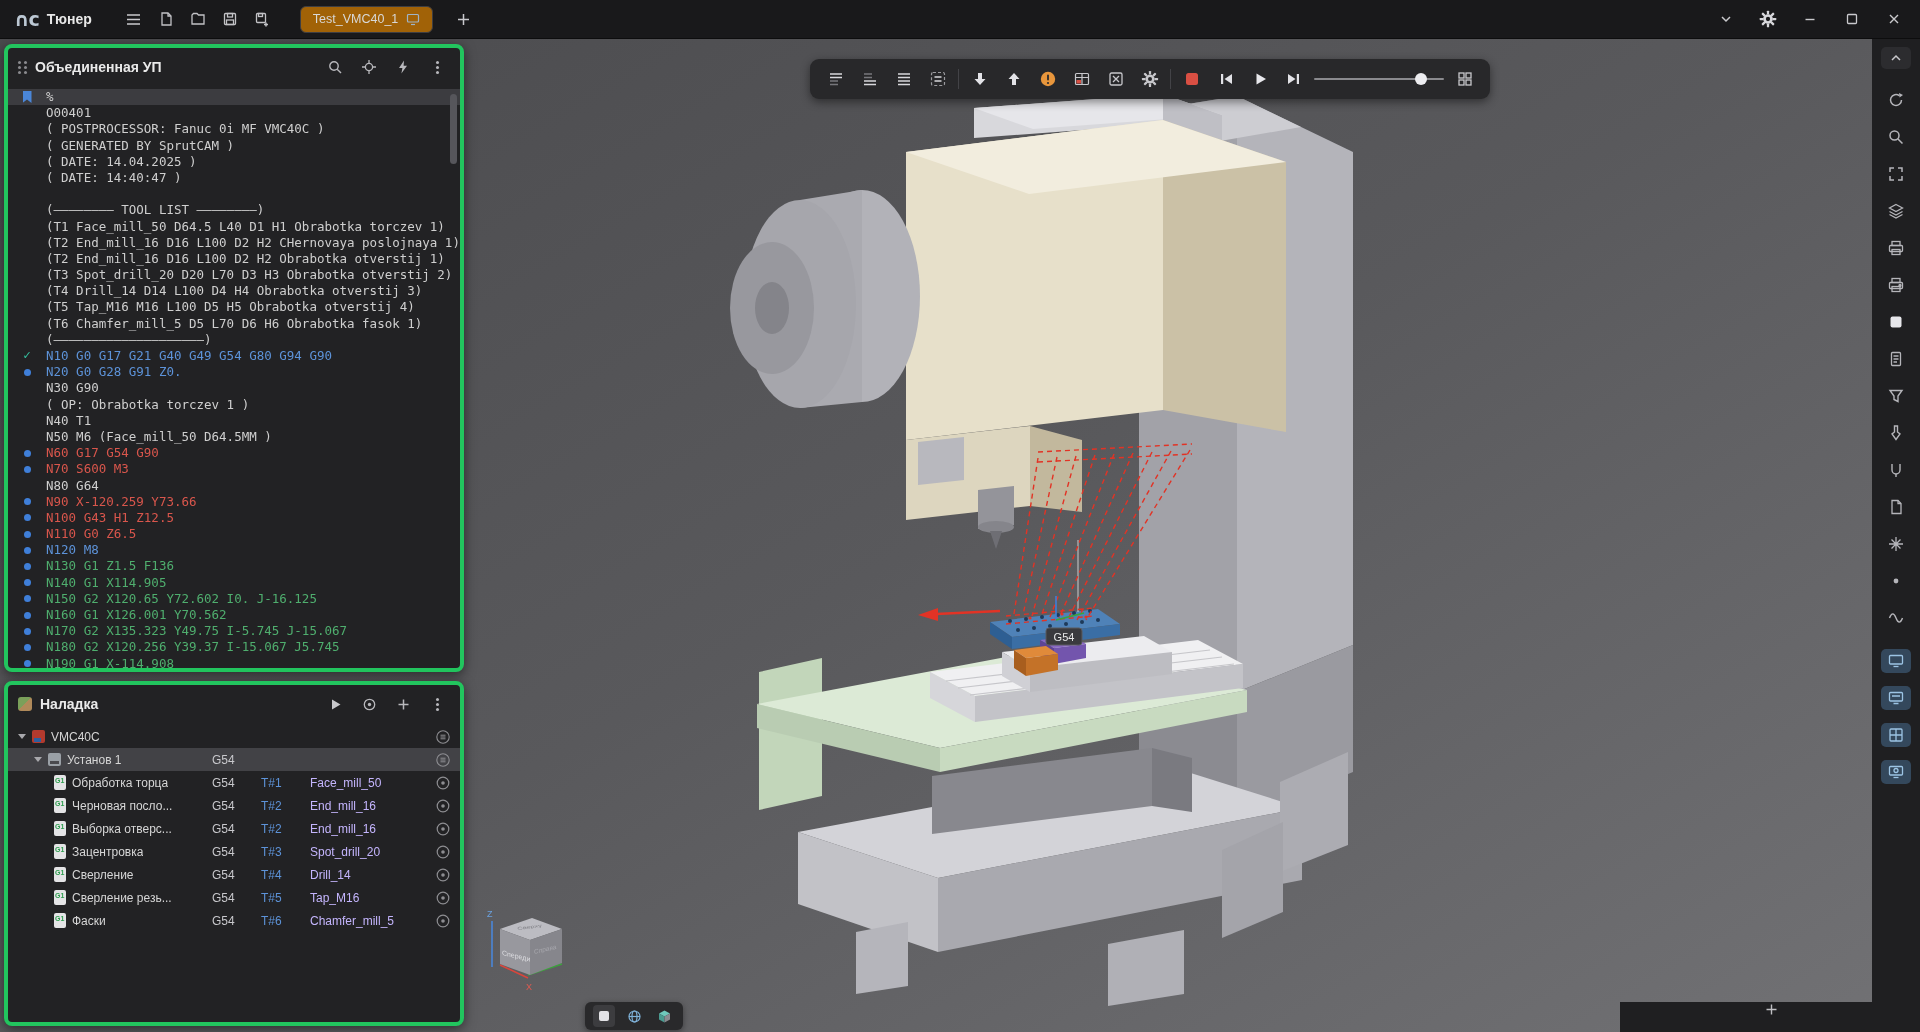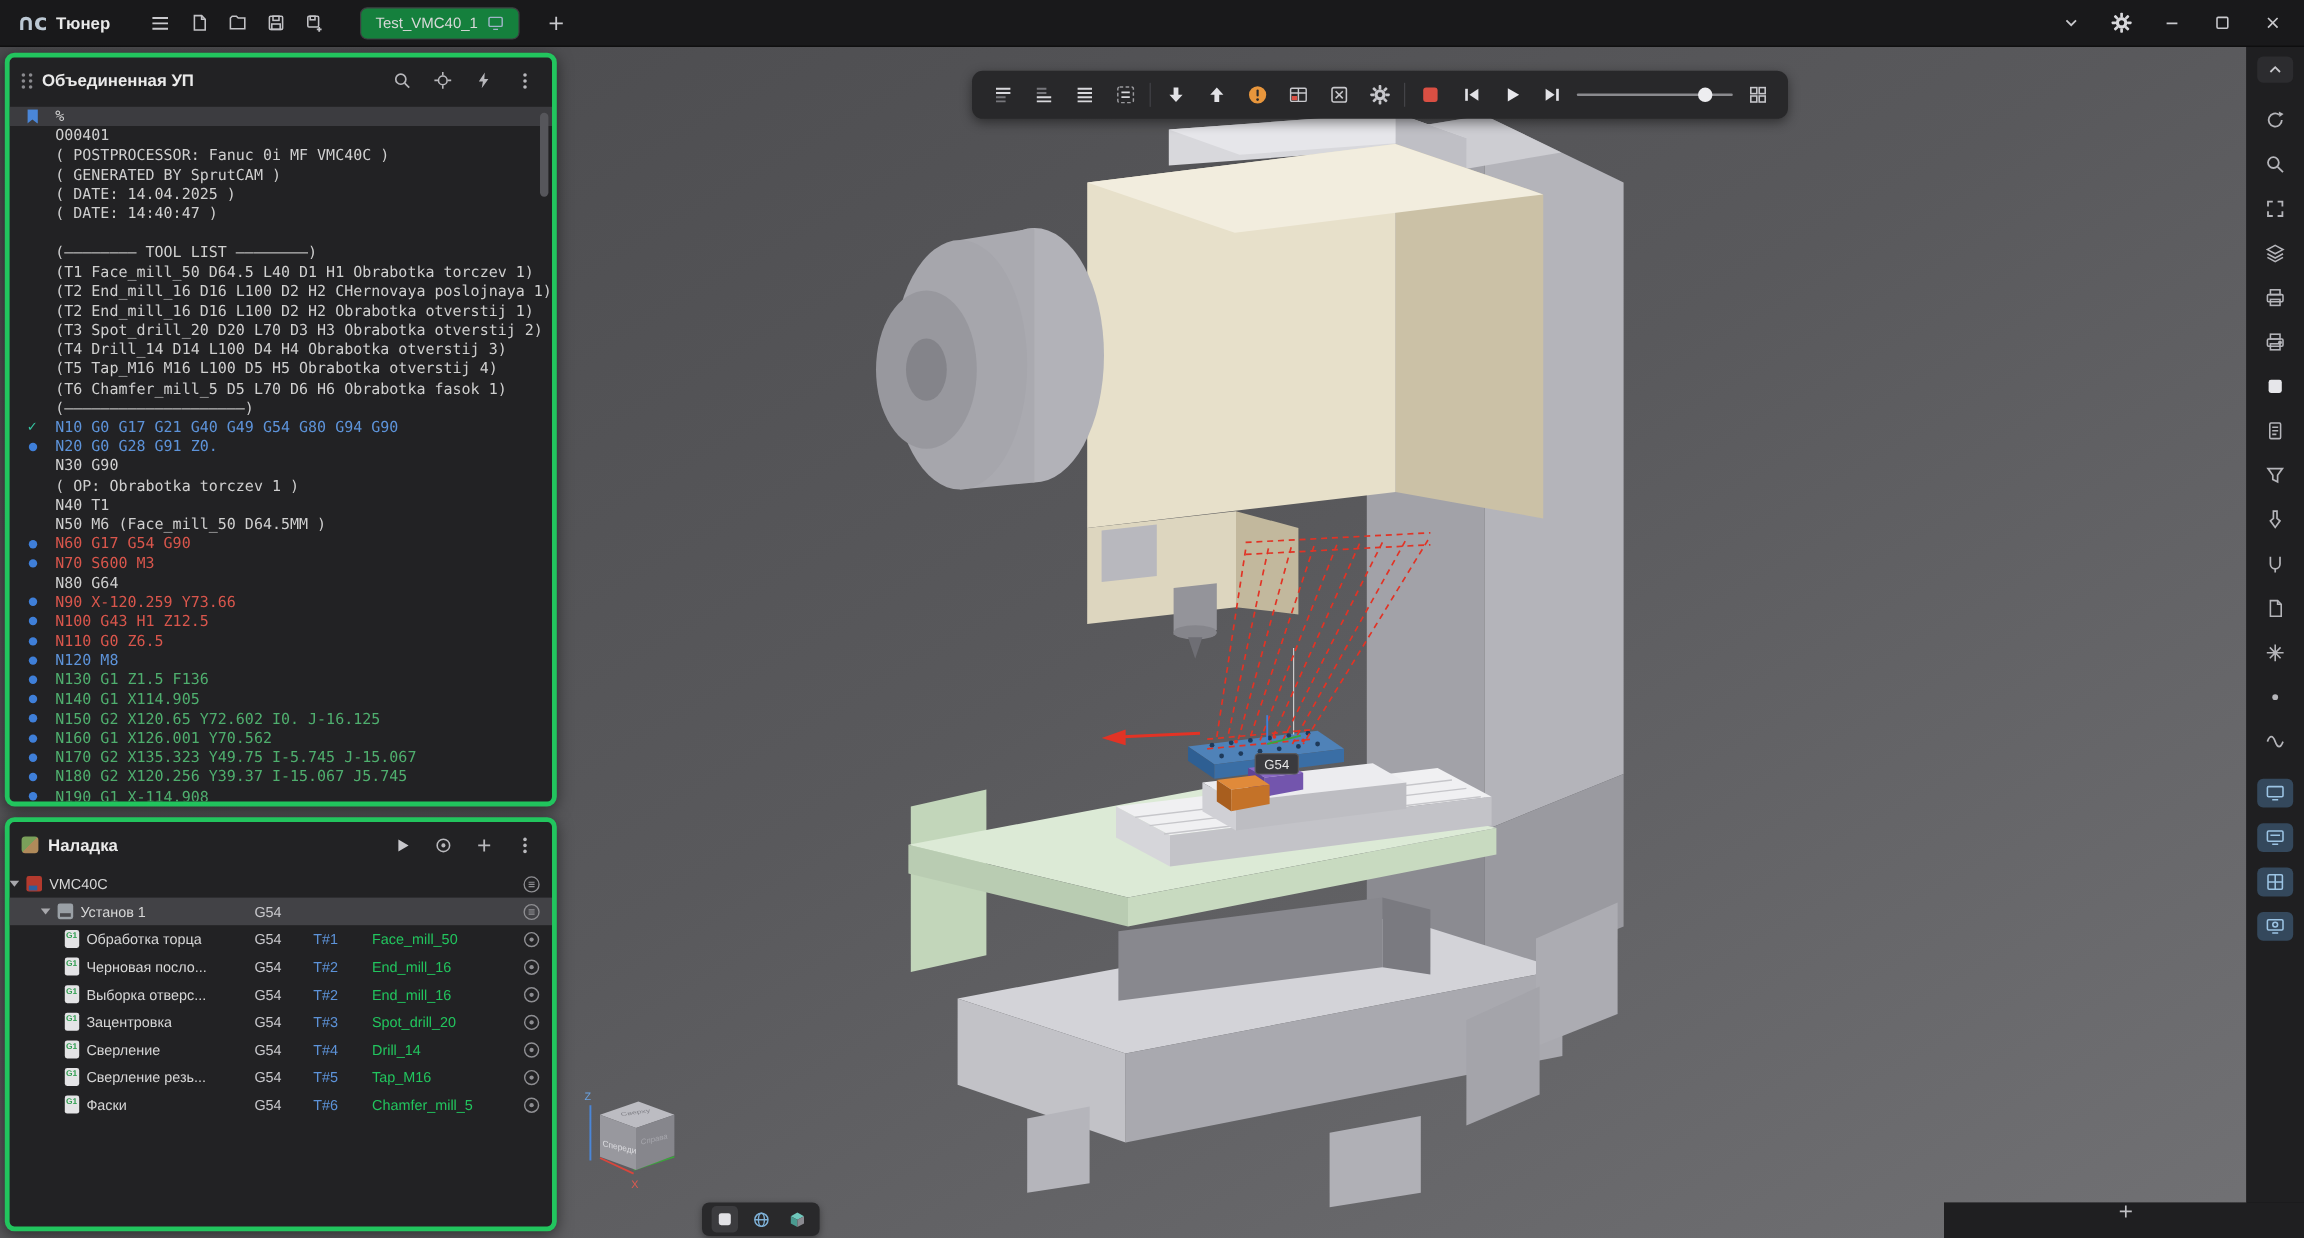--- a/index.html
+++ b/index.html
@@ -7,21 +7,21 @@
   body { position:relative; background:#161618; font-family:"Liberation Sans",sans-serif; color:#cfcfcf; }
   button { background:none; border:none; padding:0; cursor:pointer; font-family:inherit; }
 
   
   .titlebar { position:absolute; top:0; left:0; right:0; height:39px; background:#19191b;
     display:flex; align-items:center; padding:0 10px; z-index:60; border-bottom:1px solid #0d0d0e; }
   .logo { font-family:"DejaVu Sans",sans-serif; font-size:19px; font-weight:bold; color:#bcc8d4; letter-spacing:-1px; margin:0 8px 0 4px; }
   .app-name { font-size:14px; font-weight:bold; color:#e8e8e8; margin-right:26px;text-align:center; }
   .tb-btn { width:32px; height:29px; display:flex; align-items:center; justify-content:center; border-radius:5px; color:#c9c9cd; }
   .doc-tab { display:flex; align-items:center; gap:8px; height:27px; margin-left:22px; padding:0 12px;
-    background:#15803d; border:1px solid #3e3e42; border-radius:6px; font-size:12.5px; color:#d8d8d8; }
+    background:#a16207; border:1px solid #3e3e42; border-radius:6px; font-size:12.5px; color:#d8d8d8; }
   .win-controls { margin-left:auto; display:flex; align-items:center; gap:10px; }
 
   
   .viewport { position:absolute; top:39px; left:0; right:48px; bottom:0;
     background:linear-gradient(150deg,#4a4a4d 0%,#59595c 50%,#717174 100%); z-index:1; }
   .machine-svg { position:absolute; inset:0; width:100%; height:100%; }
 
   
   .top-toolbar { position:absolute; left:810px; top:20px; height:40px; display:flex; align-items:center; gap:7px;
     background:#28282a; border-radius:9px; padding:0 12px; box-shadow:0 3px 10px rgba(0,0,0,.45); z-index:5; }
@@ -55,27 +55,27 @@
   .c-default { color:#cfcfcf; } .c-blue { color:#5d93d9; } .c-red { color:#d9564c; } .c-green { color:#4fae6e; }
   .mark-dot { width:7px; height:7px; border-radius:50%; background:#3f7fd9; }
   .mark-check { color:#35c2a0; font-family:"DejaVu Sans",sans-serif; font-size:11px; font-weight:bold; }
   .mark-bookmark { width:9px; height:12px; background:#4a86d8; clip-path:polygon(0 0,100% 0,100% 100%,50% 70%,0 100%); }
   .code-scrollbar { position:absolute; right:3px; top:46px; width:7px; height:70px; background:#56565b; border-radius:4px; z-index:21; }
 
   
   .tree { padding-top:2px; }
   .tree-row { position:relative; height:23px; display:flex; align-items:center; font-size:12px; color:#d6d6d6; }
   .tree-row.selected { background:#424246; }
-  .tr-ind0 { padding-left:0; } .tr-ind1 { padding-left:26px; } .tr-ind2 { padding-left:46px; }
+  .tr-ind0 { padding-left:10px; } .tr-ind1 { padding-left:26px; } .tr-ind2 { padding-left:46px; }
   .chev { width:0; height:0; border-left:4px solid transparent; border-right:4px solid transparent;
     border-top:5px solid #a8a8ac; margin-right:6px; flex:0 0 auto; }
   .tr-name { margin-left:6px; white-space:nowrap; overflow:hidden; }
   .col-cs { position:absolute; left:204px; color:#c8c8cc; }
   .col-tno { position:absolute; left:253px; color:#5d93d9; }
-  .col-tool { position:absolute; left:302px; color:#22c55e; }
+  .col-tool { position:absolute; left:302px; color:#c4b5fd; }
   .col-menu { position:absolute; right:8px; width:18px; height:18px; display:flex; align-items:center; justify-content:center; }
   .ic-machine { width:13px; height:13px; background:#b33a2e; border-radius:2px; position:relative; flex:0 0 auto; }
   .ic-machine::after { content:""; position:absolute; left:2px; bottom:1px; width:7px; height:4px; background:#2d5f9e; }
   .ic-setup { width:13px; height:13px; background:#9aa0a6; border-radius:2px; position:relative; flex:0 0 auto; }
   .ic-setup::after { content:""; position:absolute; left:2px; bottom:2px; width:9px; height:3px; background:#4a4a4e; }
   .ic-gdoc { width:12px; height:15px; background:#e4e4e6; border-radius:2px; position:relative; flex:0 0 auto; }
   .ic-gdoc::before { content:"G1"; position:absolute; left:1px; top:2px; font-size:7px; font-weight:bold; color:#2e9e4f; }
   .setup-hdr-icon { width:14px; height:14px; border-radius:3px; background:linear-gradient(135deg,#7aa05a 50%,#b08a5a 50%); }
 
   

